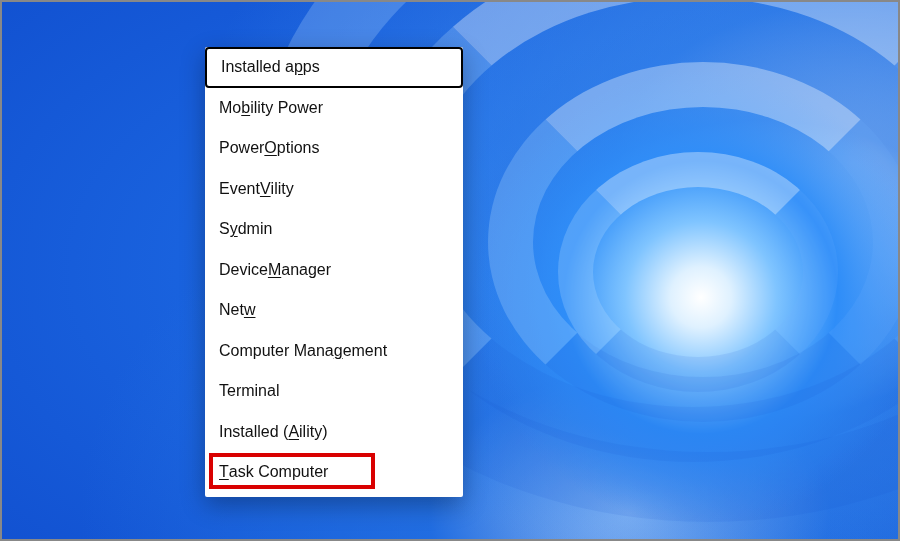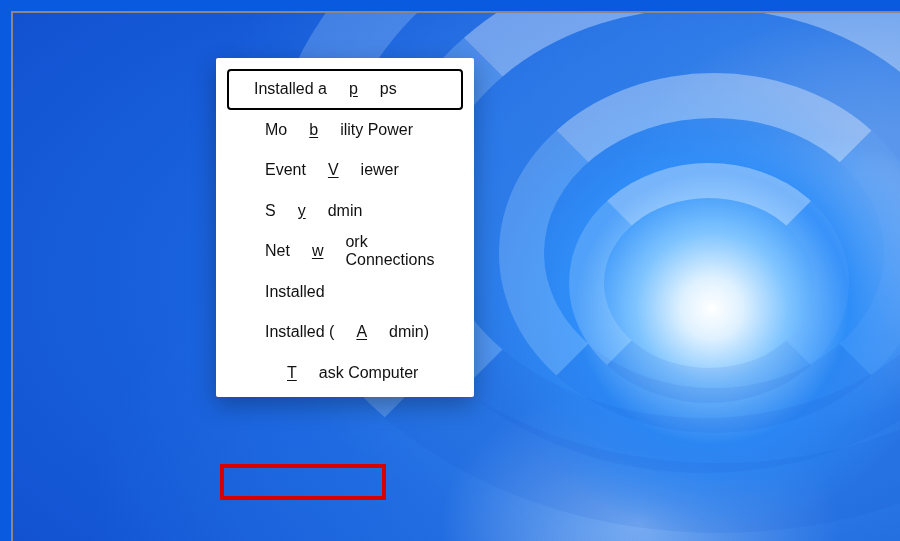--- a/index.html
+++ b/index.html
@@ -1,15 +1,15 @@
 <!DOCTYPE html>
 <html><head>
   <meta charset="utf-8">
   <style>
-    * { margin: 0; padding: 11px; box-sizing: border-box; }
+    * { margin: 0; padding: 0; box-sizing: border-box; }
     html, body { width: 900px; height: 541px; overflow: hidden; }
     body {
       font-family: "Segoe UI", Tahoma, sans-serif;
       position: relative;
       border: 2px solid #888;
       background: #0a5ae0;
     }
     
     .wallpaper {
       position: absolute;
@@ -45,21 +45,20 @@
     }
     .menu-item {
       position: relative;
       height: 40.5px;
       display: flex;
       align-items: center;
       padding: 0 14px;
       font-size: 16px;
       color: #111;
       cursor: default;
-      margin-left: 13px;
     }
     .menu-item.first {
       border: 2px solid #000;
       border-radius: 4px;
       margin: 0;
     }
     .underline {
       text-decoration: underline;
       text-underline-offset: 2px;
     }
@@ -88,42 +87,56 @@
       <span>Installed a</span>
       <span class="underline">p</span>
       <span>ps</span>
     </div>
     <div class="menu-item">
       <span>Mo</span>
       <span class="underline">b</span>
       <span>ility Power</span>
     </div>
     <div class="menu-item">
+      <span>Power </span>
+      <span class="underline">O</span>
+      <span>ptions</span>
+    </div>
+    <div class="menu-item">
       <span>Event </span>
       <span class="underline">V</span>
-      <span>iewer</span>
+      <span>ility</span>
     </div>
     <div class="menu-item">
       <span>S</span>
       <span class="underline">y</span>
       <span>dmin</span>
     </div>
     <div class="menu-item">
+      <span>Device </span>
+      <span class="underline">M</span>
+      <span>anager</span>
+    </div>
+    <div class="menu-item">
       <span>Net</span>
       <span class="underline">w</span>
-      <span>ork Connections</span>
     </div>
     <div class="menu-item">
-      <span>Installed</span>
+      <span>Computer Mana</span>
+      <span class="underline">g</span>
+      <span>ement</span>
+    </div>
+    <div class="menu-item">
+      <span>Terminal</span>
       <span></span>
     </div>
     <div class="menu-item">
       <span>Installed (</span>
       <span class="underline">A</span>
-      <span>dmin)</span>
+      <span>ility)</span>
     </div>
     <div class="menu-item">
       <span></span>
       <span class="underline">T</span>
       <span>ask Computer</span>
     </div>
   </div>
 
 <div class="highlight-box"></div>
 

